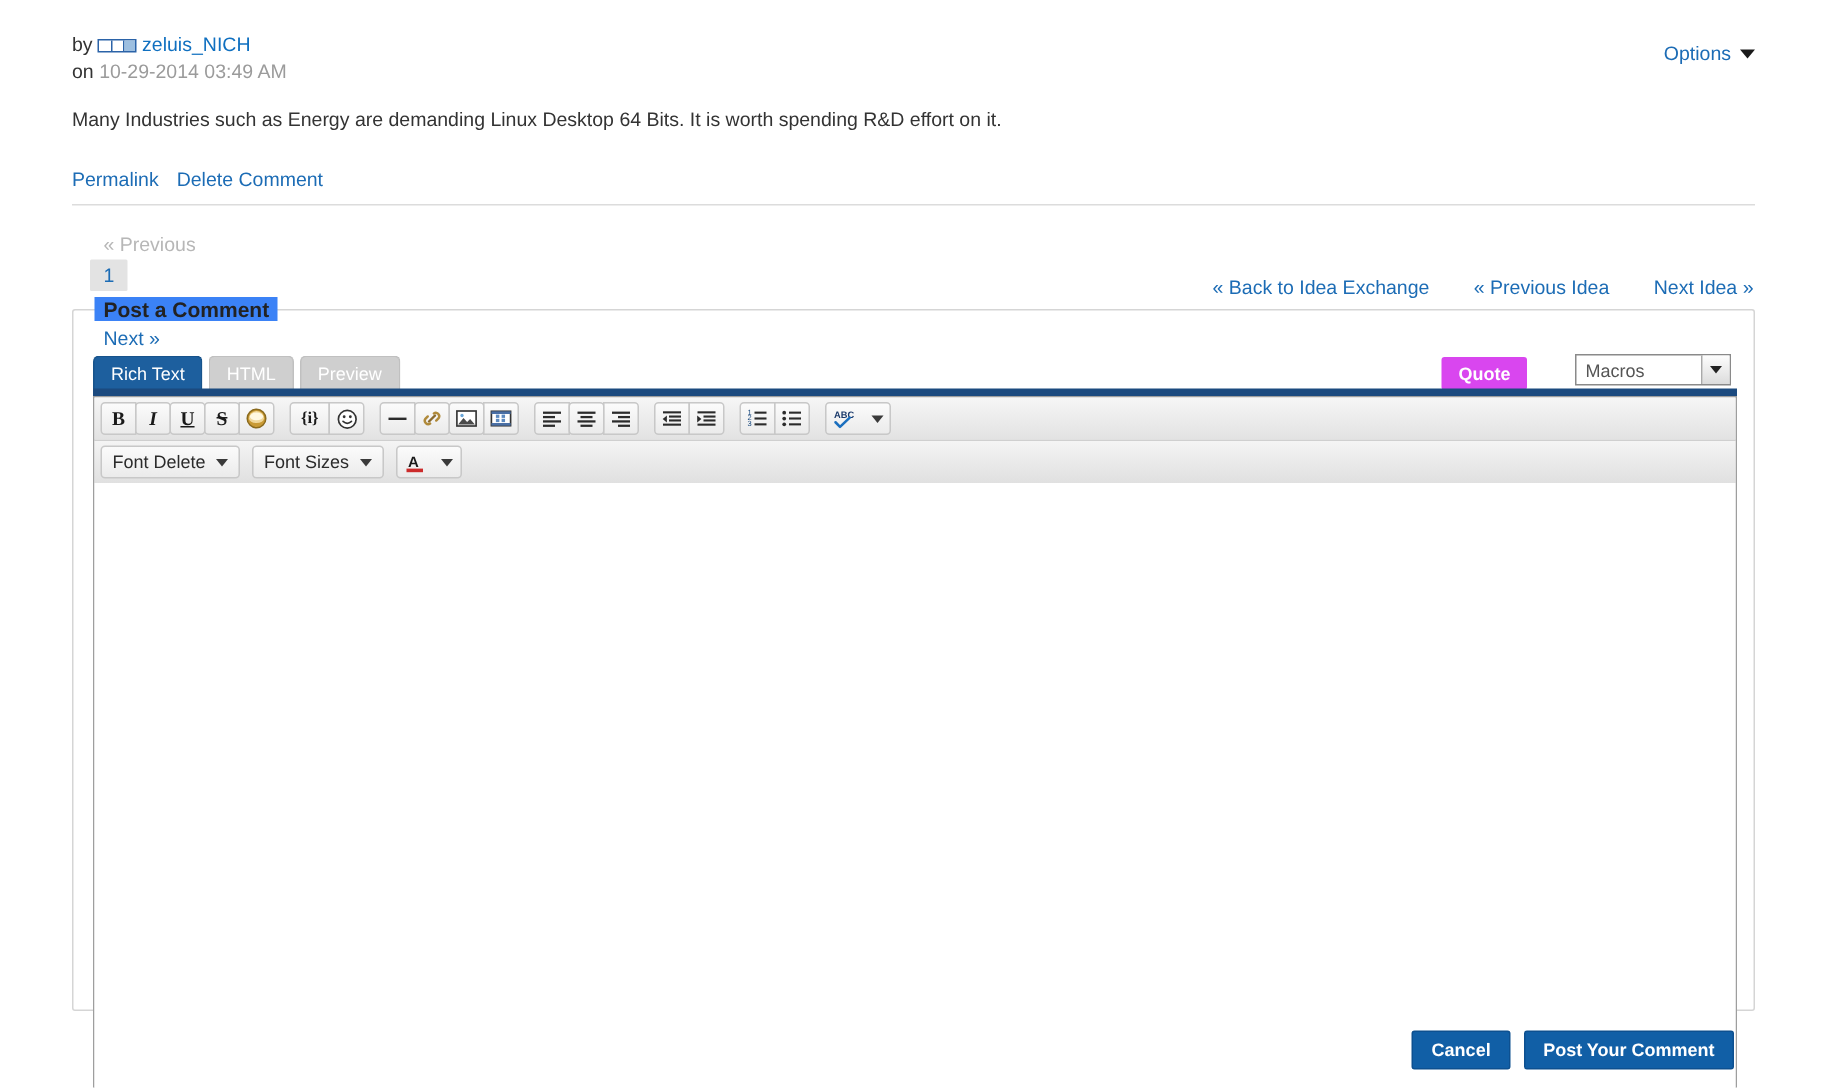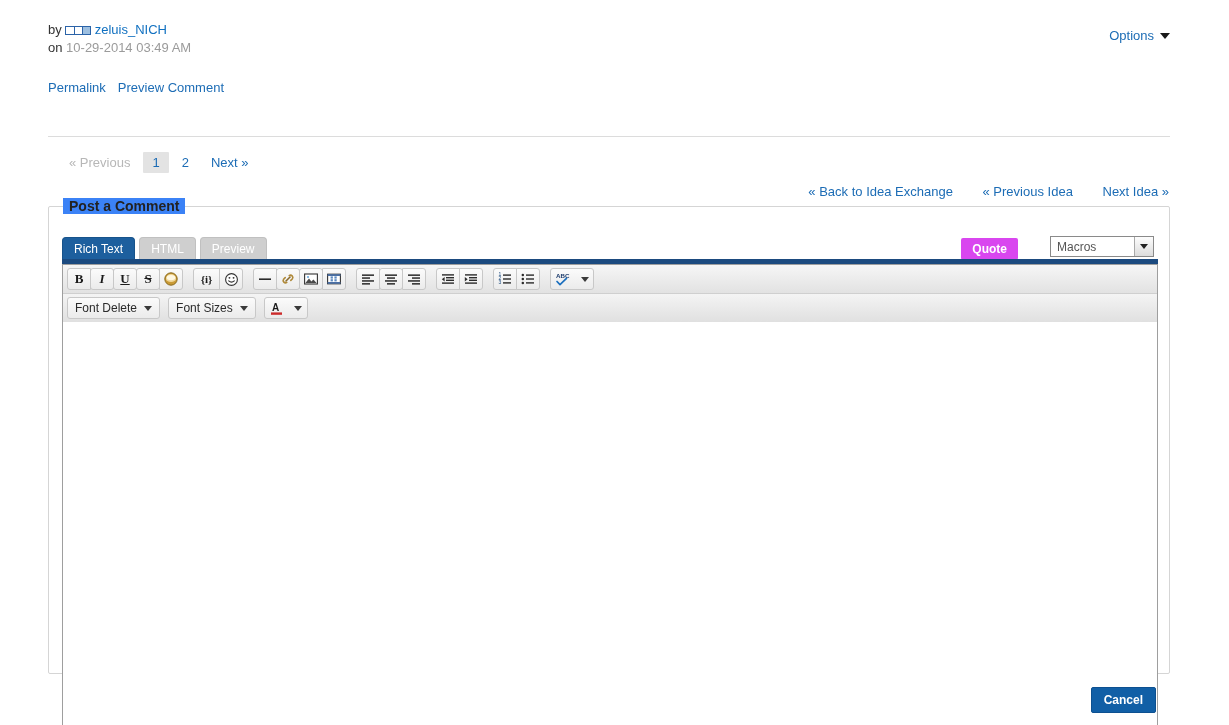--- a/index.html
+++ b/index.html
@@ -35,21 +35,21 @@
   .comment-actions a { color:#1c6cb5; text-decoration:none; margin-right:12px; }
 
   .options { position:absolute; right:59px; top:28px; font-size:13px; color:#1c6cb5; cursor:pointer; white-space:nowrap;}
   .options .caret { display:inline-block; width:0;height:0;
     border-left:5px solid transparent;border-right:5px solid transparent;border-top:6px solid #1a1a1a;
     margin-left:6px; vertical-align:1px;}
 
   .hr-sep { position:absolute; left:48px; top:136px; width:1122px; height:1px; background:#dcdcdc; }
 
   
-  .pager { position:absolute; left:60px; top:152px; display:flex; align-items:flex-start; gap:0px; font-size:13px;}
+  .pager { position:absolute; left:60px; top:152px; display:flex; align-items:flex-start; gap:0px; font-size:13px;flex-direction:column;}
   .pager .item { padding:3px 9px; color:#1c6cb5; text-decoration:none; margin-right:4px;}
   .pager .item.disabled { color:#b7b7b7; }
   .pager .item.current { background:#e3e3e3; color:#1c6cb5; border-radius:1px; }
 
   
   .idea-nav { position:absolute; right:60px; top:184px; font-size:13px; white-space:nowrap;}
   .idea-nav a { color:#1c6cb5; text-decoration:none; margin-left:26px; }
 
   
   .post-fieldset {
@@ -149,22 +149,23 @@
 <div class="page">
 
   <div class="comment">
     <div class="byline">
       <span class="lbl">by</span><span class="rank-badge"><i class="s1"></i><i class="s2"></i><b></b></span><a class="user-link" href="#">zeluis_NICH</a>
     </div>
     <div class="dateline">
       <span>on</span>
       <span class="date">10-29-2014 03:49 AM</span>
     </div>
+    <div class="comment-body">Many Industries such as Energy are demanding Linux Desktop 64 Bits. It is worth spending R&amp;D effort on it.</div>
     <div class="comment-actions">
-      <a href="#">Permalink</a><a href="#">Preview Comment</a>
+      <a href="#">Permalink</a><a href="#">Delete Comment</a>
     </div>
   </div>
 
   <div class="options">
     <span>Options</span><span class="caret"></span>
   </div>
 
   <div class="hr-sep"></div>
 
   <div class="pager">
@@ -399,15 +400,16 @@
       </div>
 
       <div class="edit-area"></div>
 
     </div>
 
   </div>
 
   <div class="footer-btns">
     <div class="btn-blue">Cancel</div>
+    <div class="btn-blue">Post Your Comment</div>
   </div>
 
 </div>
 
 </body></html>

